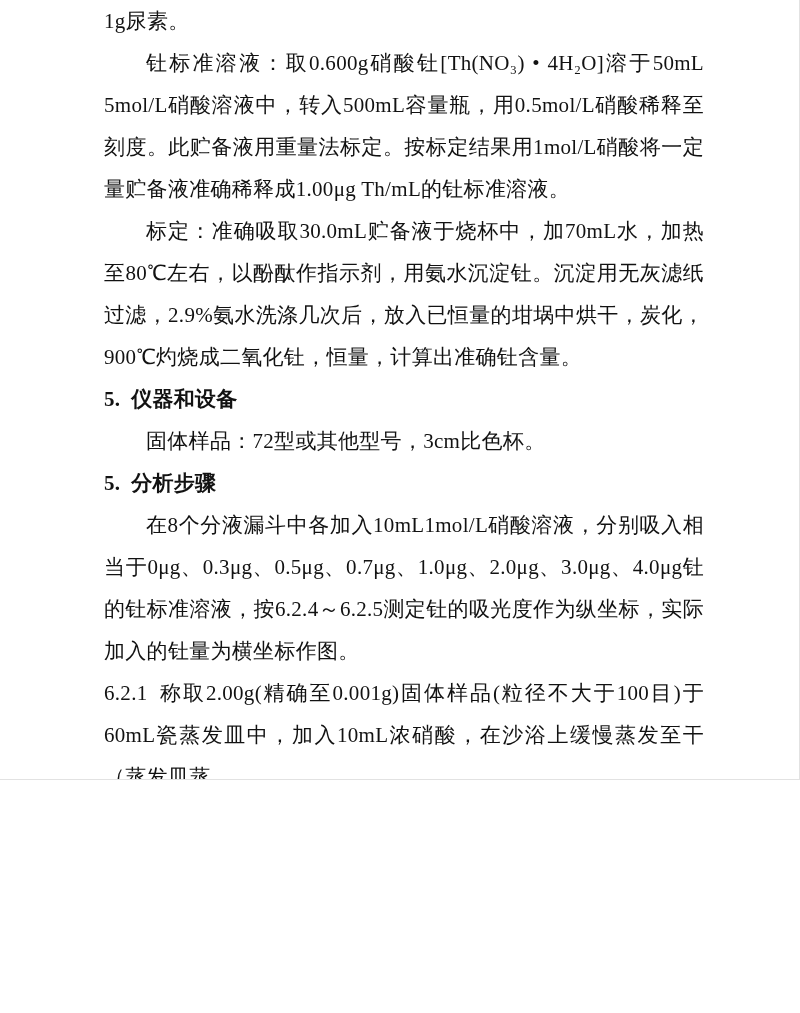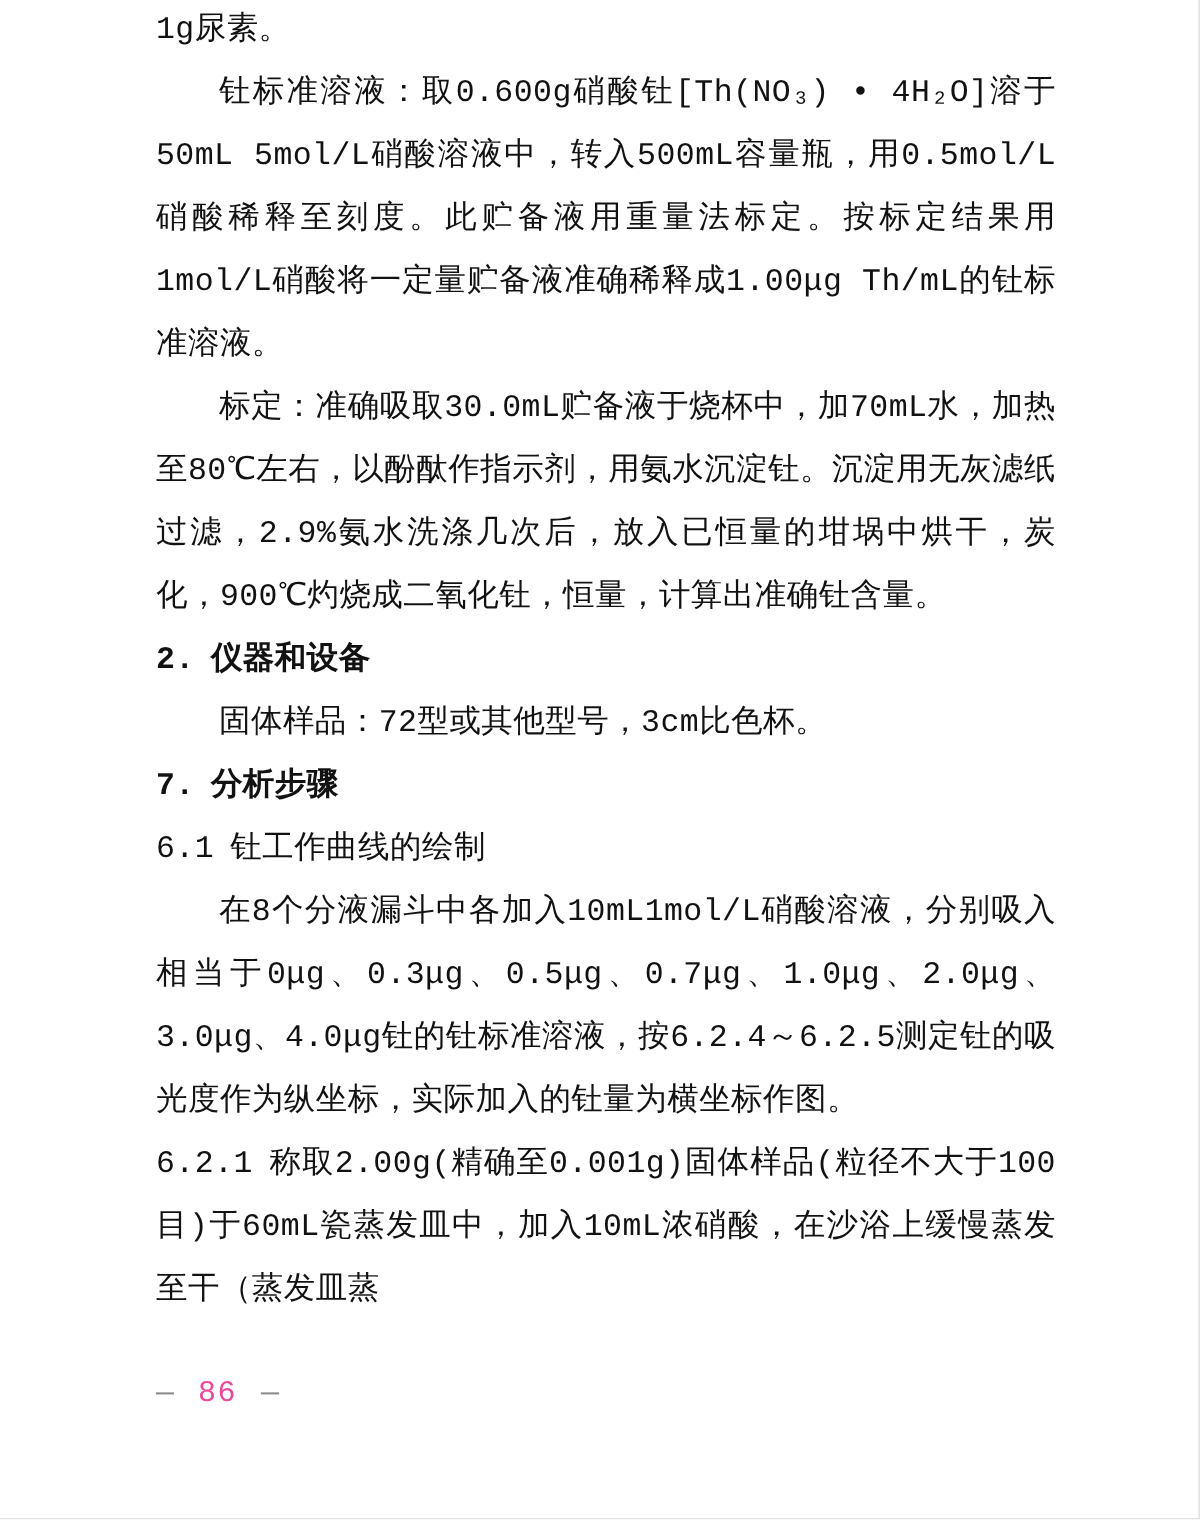--- a/index.html
+++ b/index.html
@@ -3,26 +3,26 @@
 <meta charset="utf-8">
 <style>
   html, body {
     margin: 0;
     padding: 0;
     background: #ffffff;
   }
   .page {
     position: relative;
     width: 800px;
-    height: 1013px;
+    height: 780px;
     box-sizing: border-box;
     background: #ffffff;
     border-right: 1px solid #e2e2e2;
     border-bottom: 1px solid #e2e2e2;
-    font-family: Liberation Mono, monospace;
+    font-family: Liberation Serif, serif;
     color: #121212;
     overflow: hidden;
     padding-left: 12px;
   }
   .doc {
     position: absolute;
     top: 0;
     left: 104px;
     width: 600px;
   }
@@ -51,24 +51,23 @@
   .footer .num  { color: #ec4899; letter-spacing: 1px; }
 </style>
 </head>
 <body>
 
 <div class="page">
   <main class="doc">
     <p class="line">1g尿素。</p>
     <p class="line indent">钍标准溶液：取0.600g硝酸钍[Th(NO₃) • 4H₂O]溶于50mL 5mol/L硝酸溶液中，转入500mL容量瓶，用0.5mol/L硝酸稀释至刻度。此贮备液用重量法标定。按标定结果用1mol/L硝酸将一定量贮备液准确稀释成1.00μg Th/mL的钍标准溶液。</p>
     <p class="line indent">标定：准确吸取30.0mL贮备液于烧杯中，加70mL水，加热至80℃左右，以酚酞作指示剂，用氨水沉淀钍。沉淀用无灰滤纸过滤，2.9%氨水洗涤几次后，放入已恒量的坩埚中烘干，炭化，900℃灼烧成二氧化钍，恒量，计算出准确钍含量。</p>
-    <p class="line bold">2. 仪器和设备</p>
+    <p class="line bold">5. 仪器和设备</p>
     <p class="line indent">固体样品：72型或其他型号，3cm比色杯。</p>
-    <p class="line bold">7. 分析步骤</p>
-    <p class="line">6.1 钍工作曲线的绘制</p>
+    <p class="line bold">5. 分析步骤</p>
     <p class="line indent">在8个分液漏斗中各加入10mL1mol/L硝酸溶液，分别吸入相当于0μg、0.3μg、0.5μg、0.7μg、1.0μg、2.0μg、3.0μg、4.0μg钍的钍标准溶液，按6.2.4～6.2.5测定钍的吸光度作为纵坐标，实际加入的钍量为横坐标作图。</p>
     <p class="line">6.2.1 称取2.00g(精确至0.001g)固体样品(粒径不大于100目)于60mL瓷蒸发皿中，加入10mL浓硝酸，在沙浴上缓慢蒸发至干（蒸发皿蒸</p>
   </main>
 
   <footer class="footer">
     <span class="dash">—</span>
     <span class="num">86</span>
     <span class="dash">—</span>
   </footer>
 </div>

